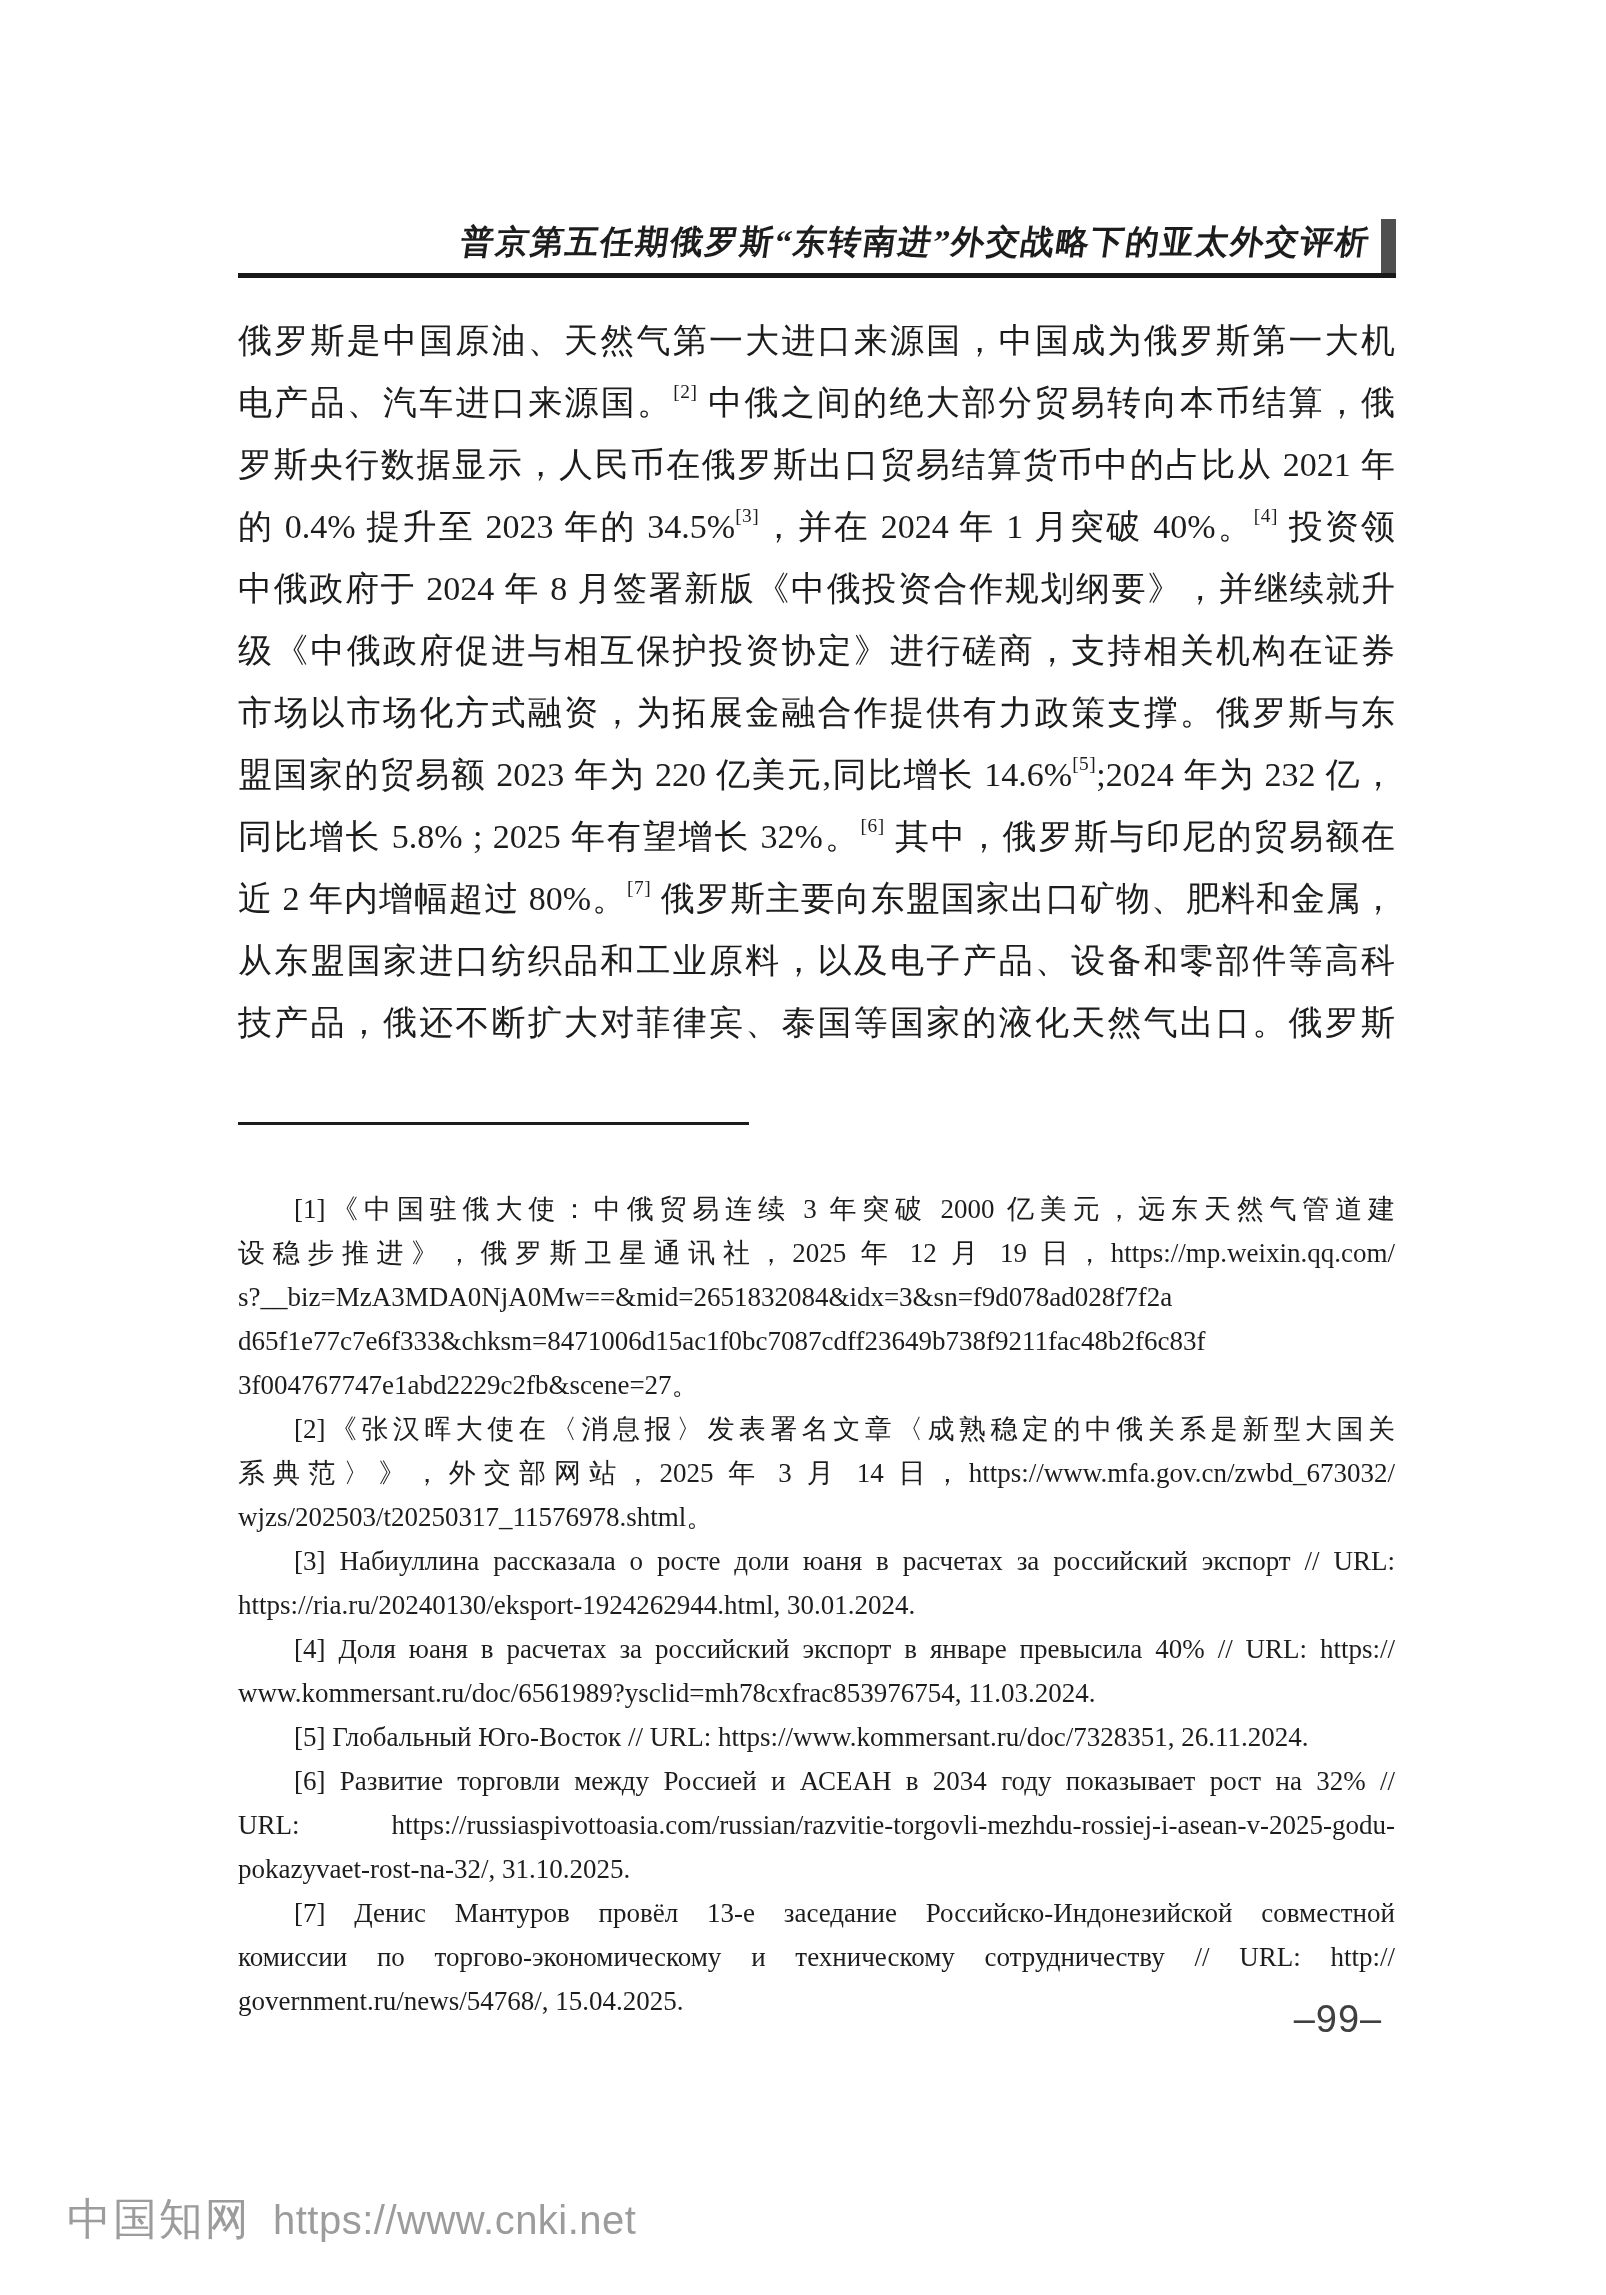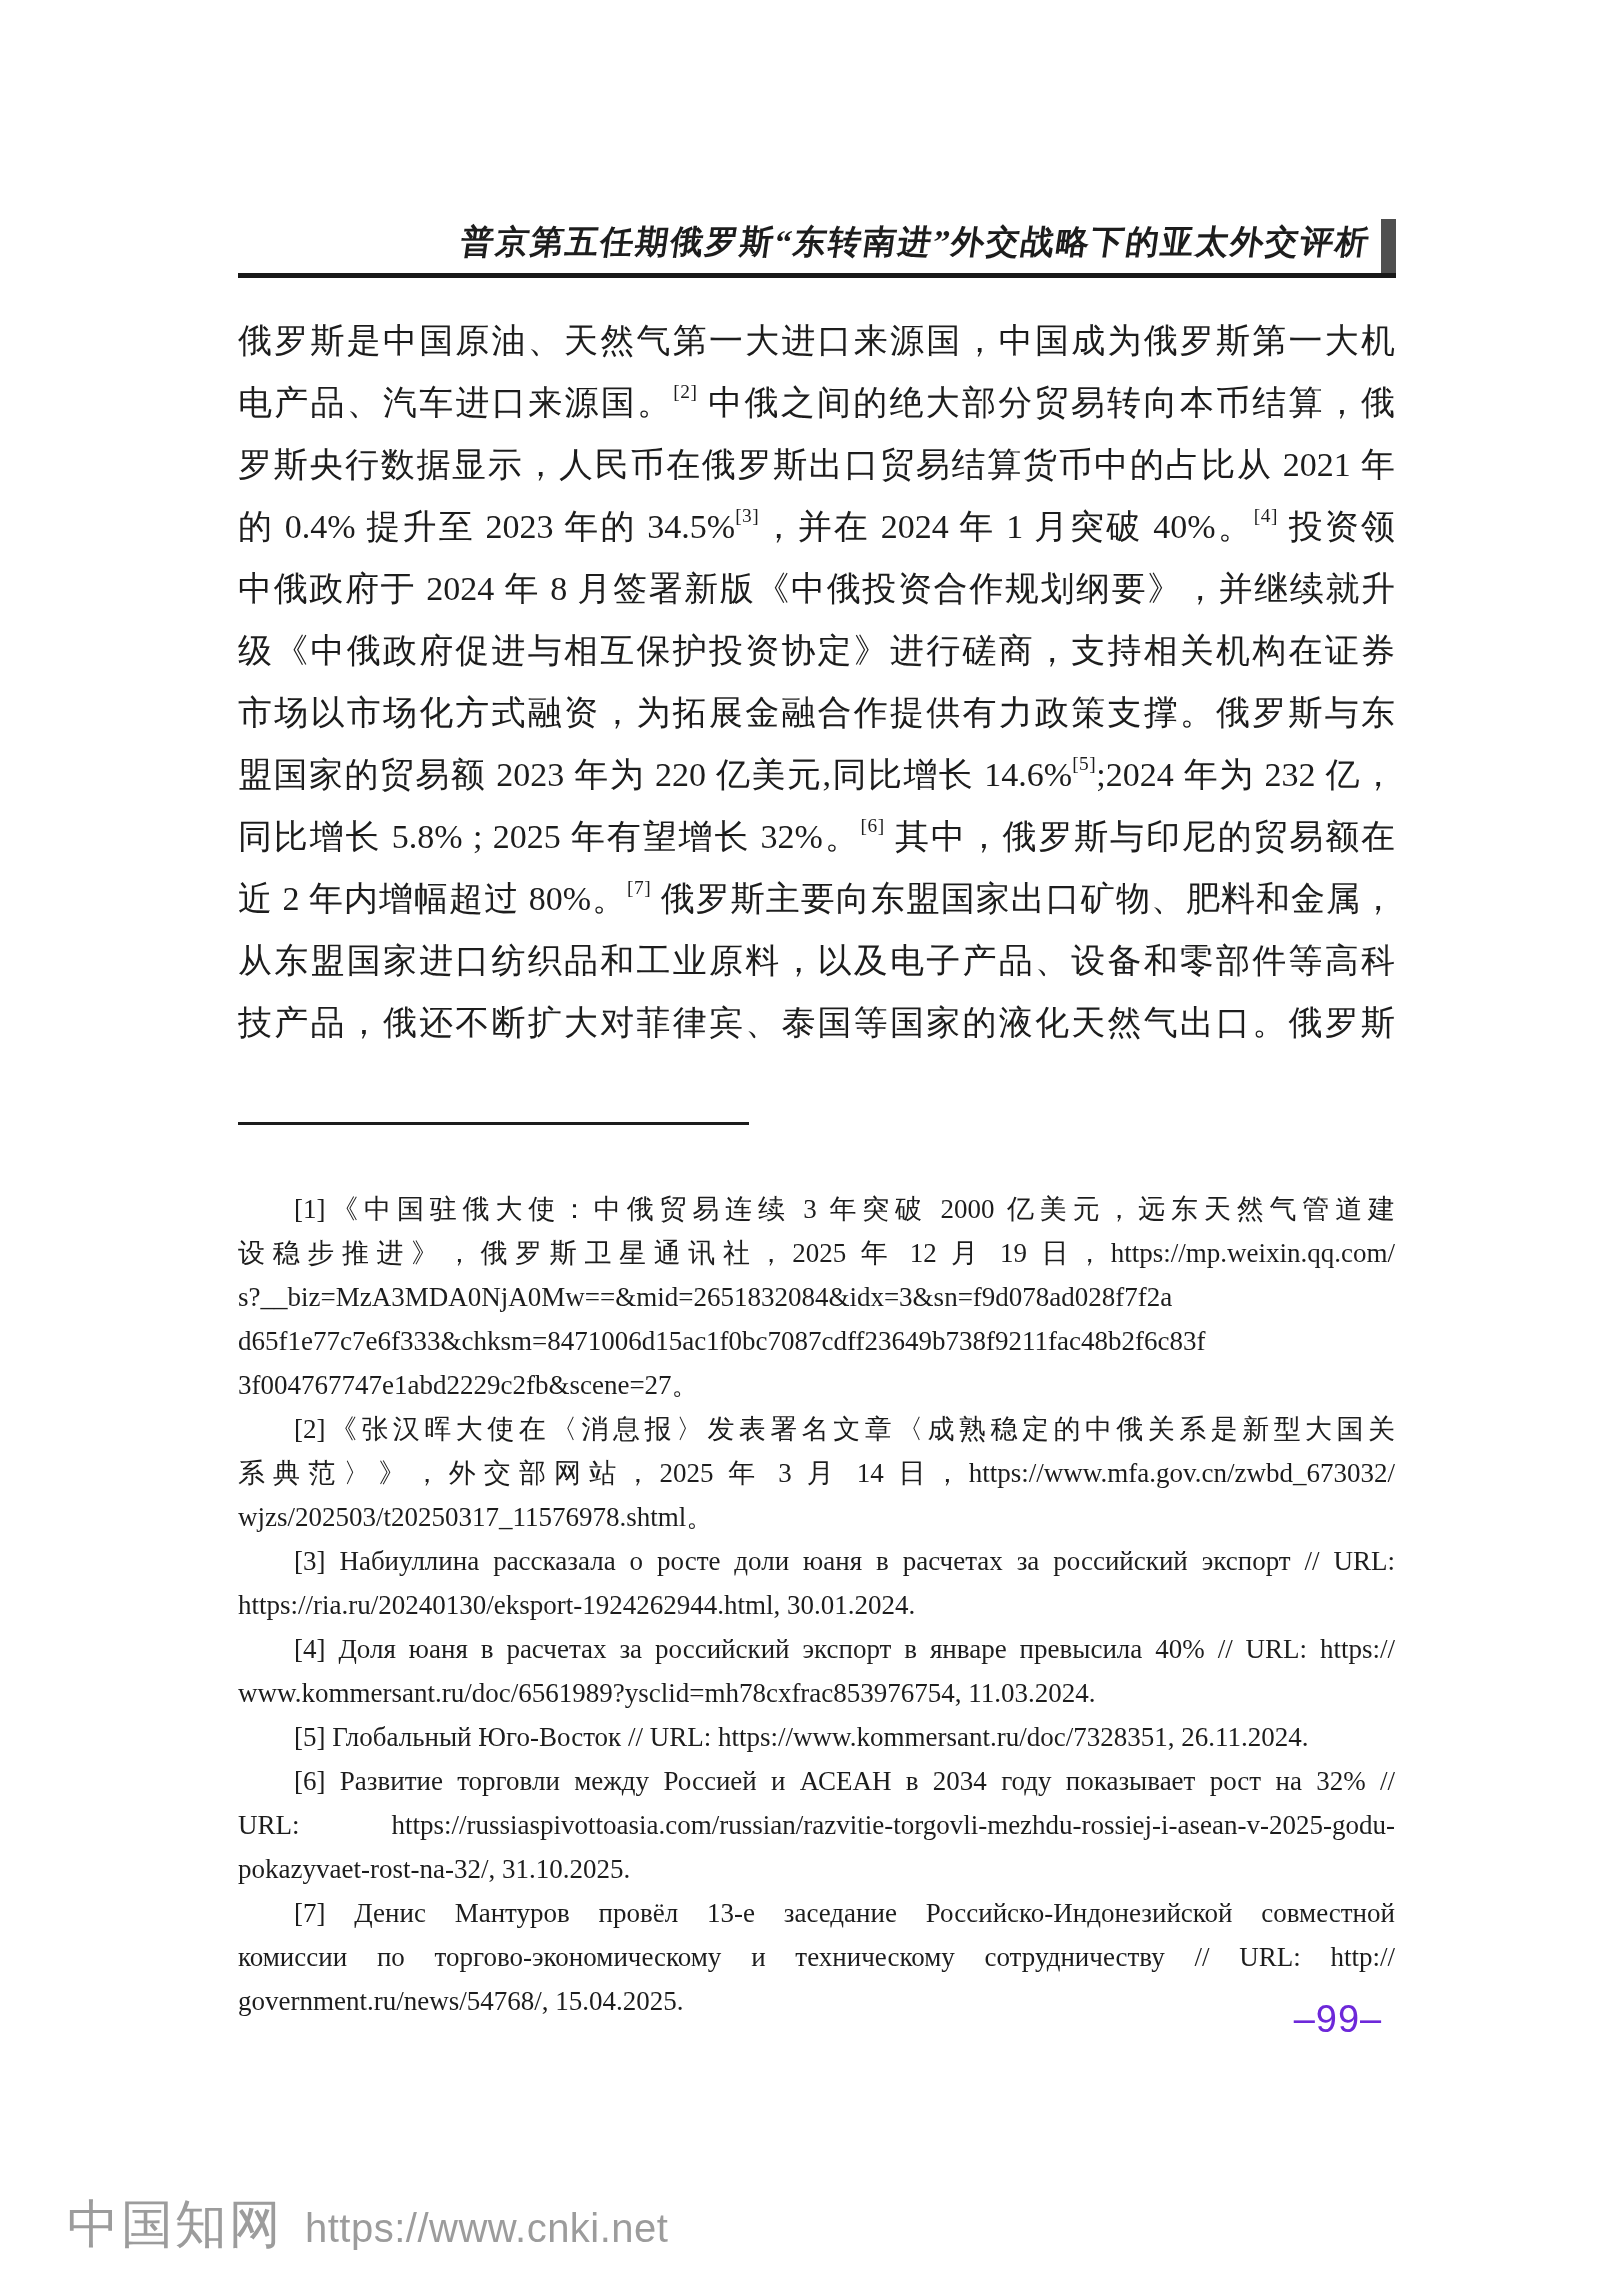--- a/index.html
+++ b/index.html
@@ -64,31 +64,31 @@
   }
   .fline.just { text-align-last:justify; }
   .fline.first { text-indent:56px; }
 
   
   .page-number {
     position:absolute; left:1287px; top:1998px; width:102px;
     text-align:center;
     font-family:"Liberation Sans","DejaVu Sans",sans-serif;
     font-size:38px; letter-spacing:1px;
-    color:#6d28d9;
+    color:#404040;
   }
 
   
   .footer {
     position:absolute; left:67px; top:2190px;
     display:flex; align-items:baseline; gap:22.4px;
     color:#9c9c9c;
     font-family:"Liberation Sans","DejaVu Sans",sans-serif;
   }
-  .footer .brand { font-size:52px; letter-spacing:1.9px; }
+  .footer .brand { font-size:44px; letter-spacing:1.9px; }
   .footer .url   { font-size:40px; letter-spacing:0.5px; }
 </style>
 </head>
 <body>
 
 <div class="page">
 
   <div class="header-title-wrap">
     <span class="header-title">普京第五任期俄罗斯“东转南进”外交战略下的亚太外交评析</span>
   </div>

